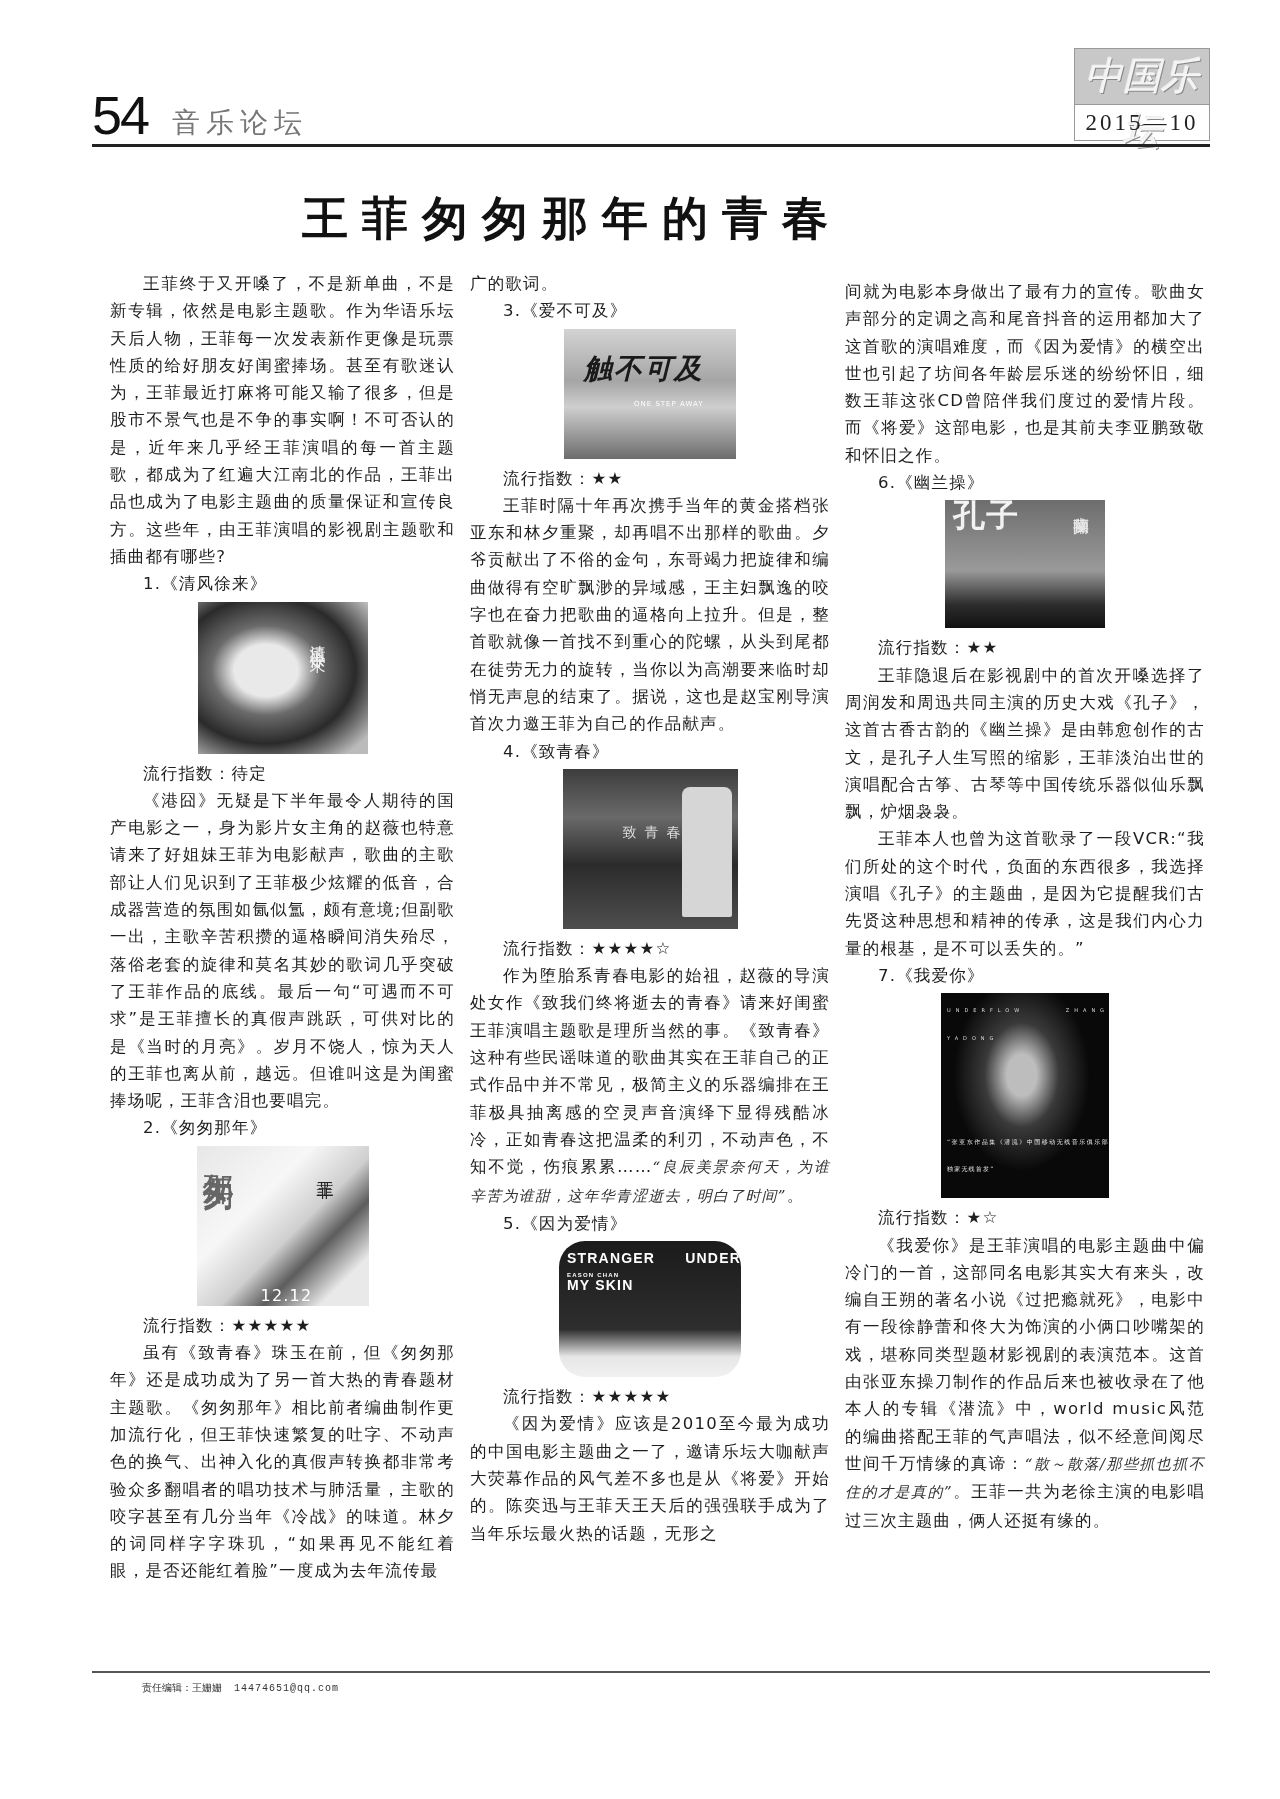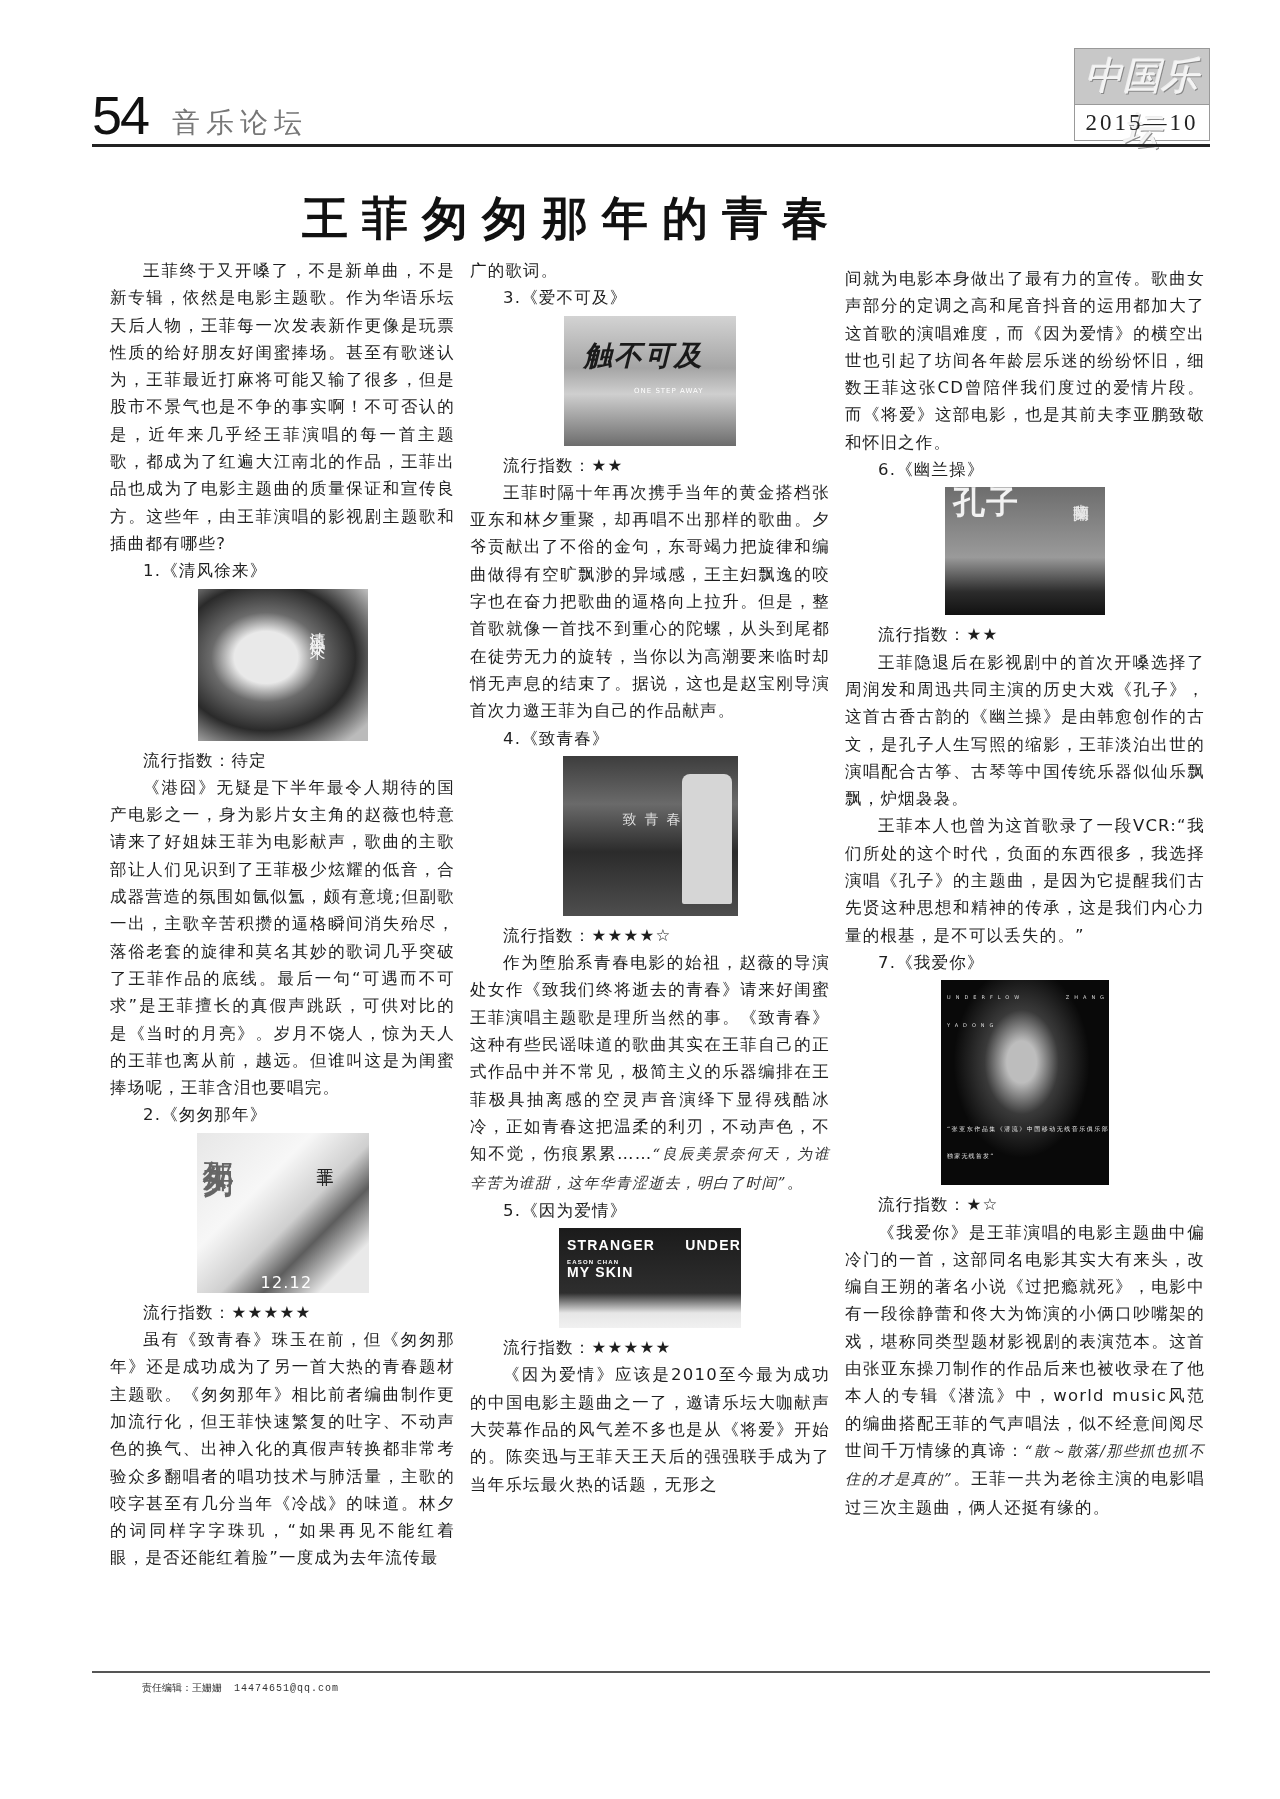--- a/index.html
+++ b/index.html
@@ -12,21 +12,21 @@
               font-size:28px; color:#777; letter-spacing:6px; font-weight:300; }
   .masthead { position:absolute; right:0; top:-12px; width:136px; height:93px; border:1px solid #999; }
   .masthead .brand { height:55px; background:#c8c8c8; color:#f4f4f4; font-family:"DejaVu Serif", serif;
               font-size:38px; line-height:55px; text-align:center; letter-spacing:0px;
               text-shadow:1px 1px 0 #888, -1px -1px 0 #eee; font-style:italic; }
   .masthead .issue { height:36px; border-top:1px solid #999; font-family:"Liberation Serif", serif;
               font-size:23px; line-height:36px; text-align:center; letter-spacing:3px; color:#222; }
   .rule-top { position:absolute; left:92px; top:144px; width:1118px; height:3px; background:#222; }
   .title { position:absolute; left:0; width:1144px; top:188px; text-align:center;
            font-family:"DejaVu Serif", serif; font-weight:bold; font-size:46px; letter-spacing:14px; color:#111; }
-  .col { position:absolute; top:257px; font-size:16.5px; line-height:27.3px; letter-spacing:1.2px; color:#1e1e1e; text-align:justify; }
+  .col { position:absolute; top:270px; font-size:16.5px; line-height:27.3px; letter-spacing:1.2px; color:#1e1e1e; text-align:justify; }
   .col1 { left:110px; width:345px; }
   .col2 { left:470px; width:360px; }
   .col3 { left:845px; width:360px;margin-top:8px; }
   .col p { text-indent:2em; }
   .col p.noindent { text-indent:0; }
   .col .item-head { text-indent:2em; }
   .col .rating { text-indent:2em; }
   .col .kai { font-family:"DejaVu Serif", serif; font-style:italic; font-size:15px; color:#333; }
   .img { display:block; margin:4px auto 6px auto; position:relative; overflow:hidden; }
   .img span { position:absolute; }
@@ -40,21 +40,21 @@
   .img2 .date { left:64px; bottom:-4px; font-size:16px; color:#fff; }
   
   .img3 { width:172px; height:130px; background:linear-gradient(180deg, #d3d3d3 0%, #a5a5a5 40%, #cfcfcf 60%, #6c6c6c 100%); }
   .img3 .t { left:20px; top:26px; font-family:"DejaVu Serif", serif; font-weight:bold; font-style:italic; font-size:28px; color:#1a1a1a; letter-spacing:2px; }
   .img3 .s { left:70px; top:62px; font-size:7px; color:#fff; letter-spacing:1px; }
   
   .img4 { width:175px; height:160px; background:linear-gradient(180deg, #3d3d3d 0%, #6a6a6a 30%, #2b2b2b 60%, #4e4e4e 100%); }
   .img4 .t { left:60px; top:50px; font-family:"DejaVu Serif", serif; font-size:14px; color:#ddd; letter-spacing:8px; }
   .img4 .shirt { right:6px; top:18px; width:50px; height:130px; background:#d6d6d6; border-radius:8px 8px 2px 2px; }
   
-  .img5 { width:182px; height:100px; background:linear-gradient(180deg, #1b1b1b 0%, #2e2e2e 65%, #e6e6e6 85%, #f1f1f1 100%); }
+  .img5 { width:182px; height:136px; background:linear-gradient(180deg, #1b1b1b 0%, #2e2e2e 65%, #e6e6e6 85%, #f1f1f1 100%);border-radius:26px; }
   .img5 .t { left:8px; top:4px; font-family:"Liberation Sans", sans-serif; font-weight:bold; font-size:14px; color:#fff; }
   .img5 .s { left:8px; top:21px; font-family:"Liberation Sans", sans-serif; font-weight:bold; font-size:6px; color:#fff; }
   
   .img6 { width:160px; height:128px; background:linear-gradient(180deg, #6d6d6d 0%, #9a9a9a 55%, #2c2c2c 82%, #111 100%); }
   .img6 .t { left:8px; top:2px; font-family:"DejaVu Serif", serif; font-weight:bold; font-size:32px; color:#f2f2f2; }
   .img6 .s { right:10px; top:4px; writing-mode:vertical-rl; font-family:"DejaVu Serif", serif; font-size:16px; color:#e9e9e9; }
   
   .img7 { width:168px; height:205px; background:radial-gradient(ellipse at 48% 40%, #bdbdbd 0 12%, #3a3a3a 30%, #090909 55%); }
   .img7 .t { left:6px; top:4px; font-size:5px; color:#ddd; letter-spacing:5px; }
   .img7 .s { left:6px; bottom:16px; font-size:6px; color:#eee; }

